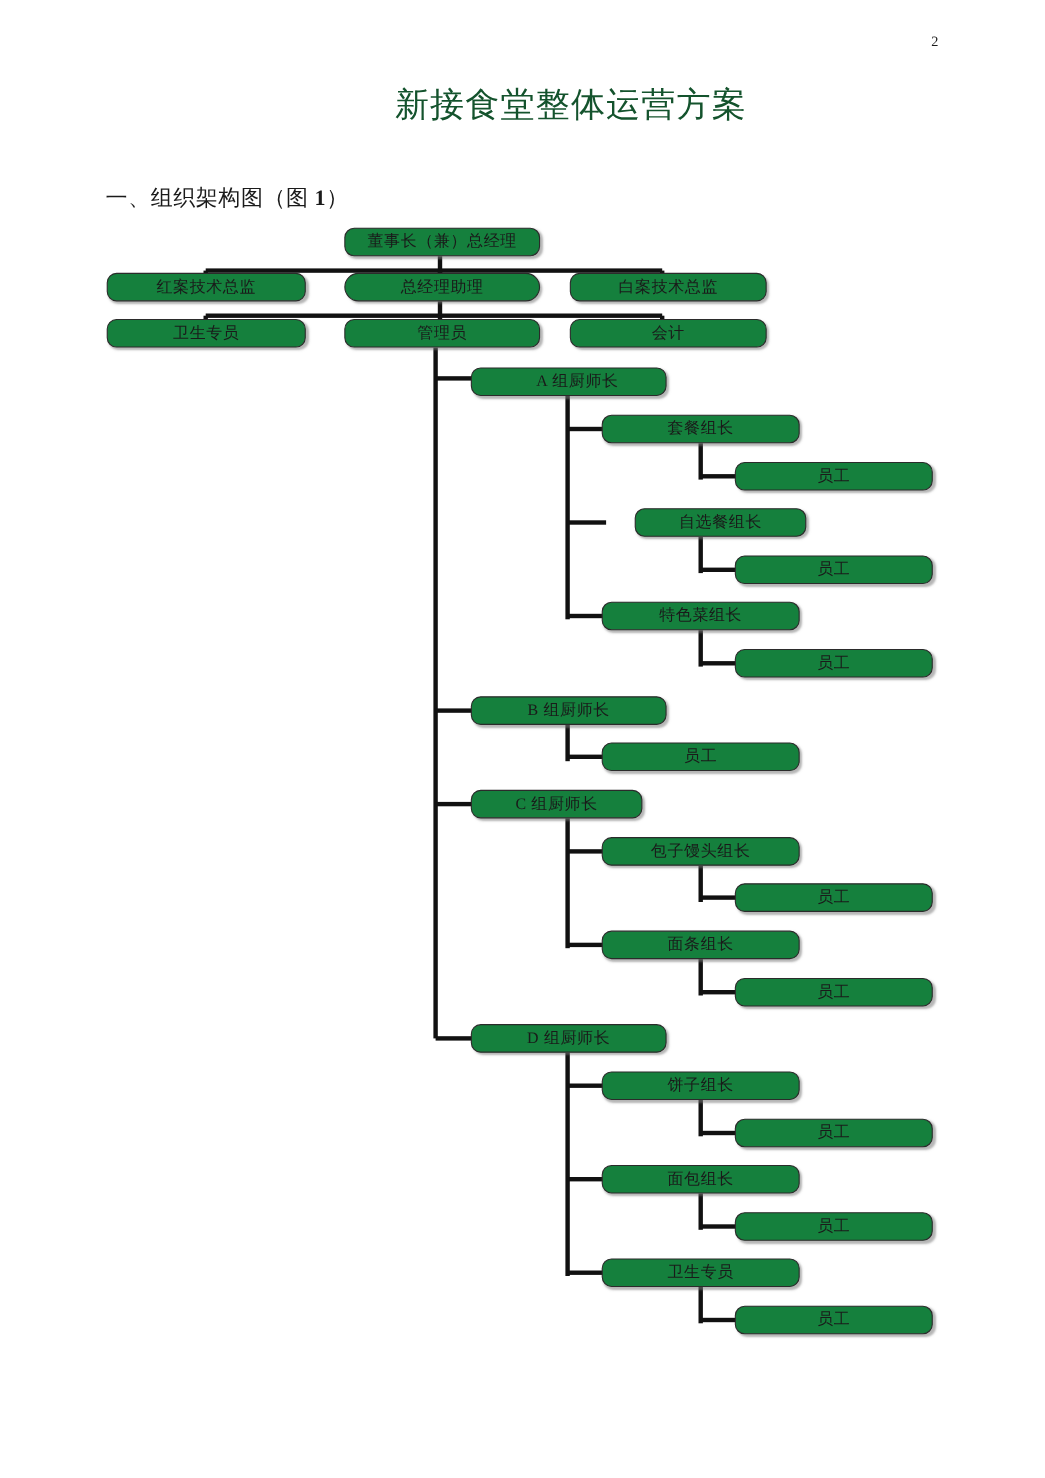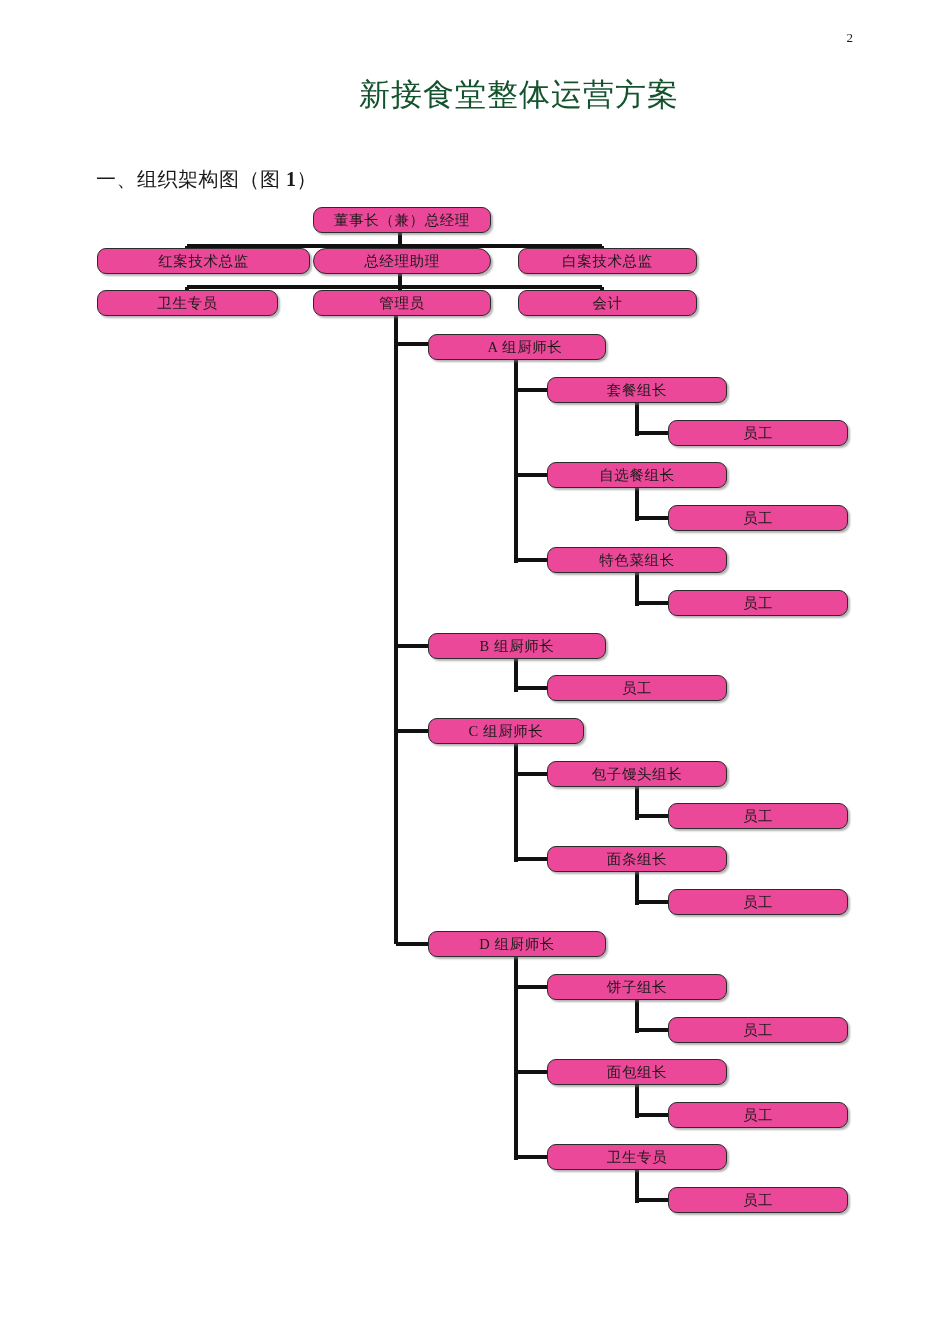--- a/index.html
+++ b/index.html
@@ -54,21 +54,21 @@
     position: absolute;
     left: 0;
     top: 0;
     width: 950px;
     height: 1344px;
   }
 
   .node {
     position: absolute;
     box-sizing: border-box;
-    background: #ec4899;
+    background: #15803d;
     border: 1.4px solid #2b2b2b;
     border-radius: 9px;
     display: flex;
     align-items: center;
     justify-content: center;
     font-size: 14.5px;
     line-height: 1;
     color: #1a1a1a;
     letter-spacing: 0.6px;
     box-shadow: 2px 2px 2px rgba(120,120,120,0.55);
@@ -131,21 +131,21 @@
     <div class="conn" style="left: 516px; top: 1155px; width: 35px; height: 4px;"></div>
     <div class="conn" style="left: 635px; top: 1000px; width: 4px; height: 33px;"></div>
     <div class="conn" style="left: 637px; top: 1028px; width: 35px; height: 4px;"></div>
     <div class="conn" style="left: 635px; top: 1085px; width: 4px; height: 33px;"></div>
     <div class="conn" style="left: 637px; top: 1113px; width: 35px; height: 4px;"></div>
     <div class="conn" style="left: 635px; top: 1170px; width: 4px; height: 33px;"></div>
     <div class="conn" style="left: 637px; top: 1198px; width: 35px; height: 4px;"></div>
     <div class="node" style="left: 313px; top: 207px; width: 178px; height: 26px;">
       <span>董事长（兼）总经理</span>
     </div>
-    <div class="node" style="left: 97px; top: 248px; width: 213px; height: 26px;">
+    <div class="node" style="left: 97px; top: 248px; width: 181px; height: 26px;">
       <span>红案技术总监</span>
     </div>
     <div class="node" style="left: 313px; top: 248px; width: 178px; height: 26px; border-radius: 13px;">
       <span>总经理助理</span>
     </div>
     <div class="node" style="left: 518px; top: 248px; width: 179px; height: 26px;">
       <span>白案技术总监</span>
     </div>
     <div class="node" style="left: 97px; top: 290px; width: 181px; height: 26px;">
       <span>卫生专员</span>
@@ -158,21 +158,21 @@
     </div>
     <div class="node" style="left: 428px; top: 334px; width: 178px; height: 26px; padding-left: 16px;">
       <span>A 组厨师长</span>
     </div>
     <div class="node" style="left: 547px; top: 377px; width: 180px; height: 26px;">
       <span>套餐组长</span>
     </div>
     <div class="node" style="left: 668px; top: 420px; width: 180px; height: 26px;">
       <span>员工</span>
     </div>
-    <div class="node" style="left: 547px; top: 462px; width: 180px; height: 26px;">
+    <div class="node" style="left: 577px; top: 462px; width: 156px; height: 26px;">
       <span>自选餐组长</span>
     </div>
     <div class="node" style="left: 668px; top: 505px; width: 180px; height: 26px;">
       <span>员工</span>
     </div>
     <div class="node" style="left: 547px; top: 547px; width: 180px; height: 26px;">
       <span>特色菜组长</span>
     </div>
     <div class="node" style="left: 668px; top: 590px; width: 180px; height: 26px;">
       <span>员工</span>

